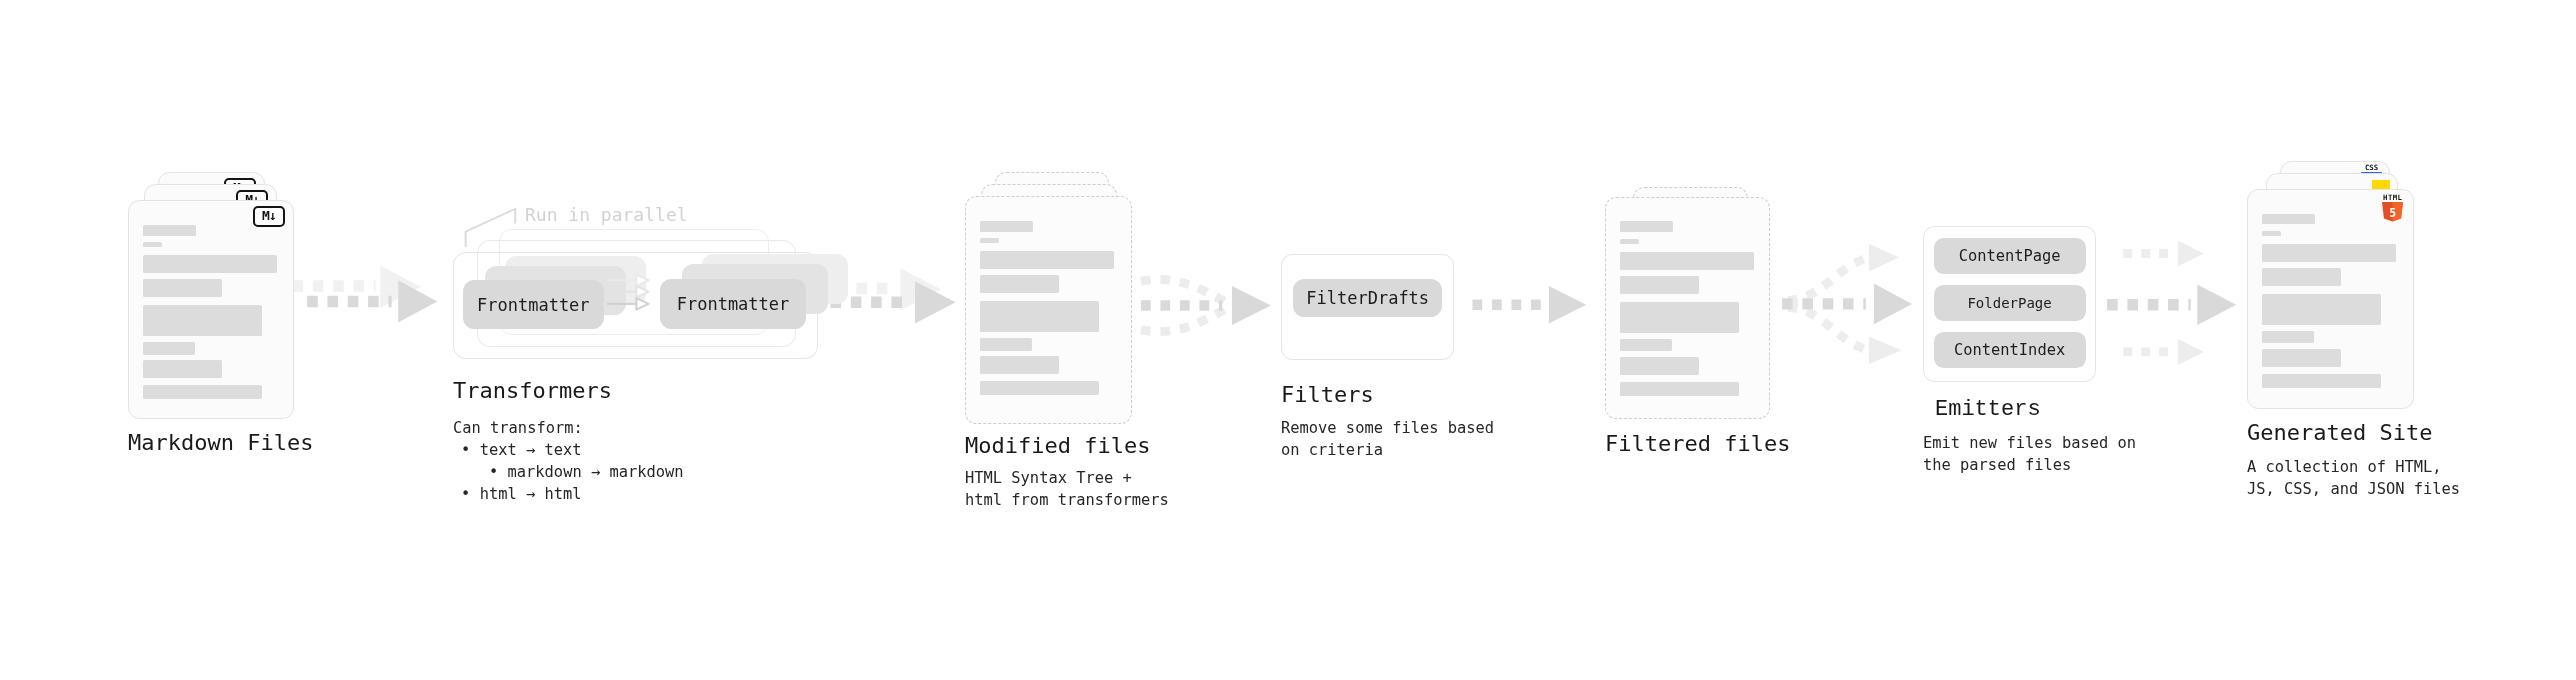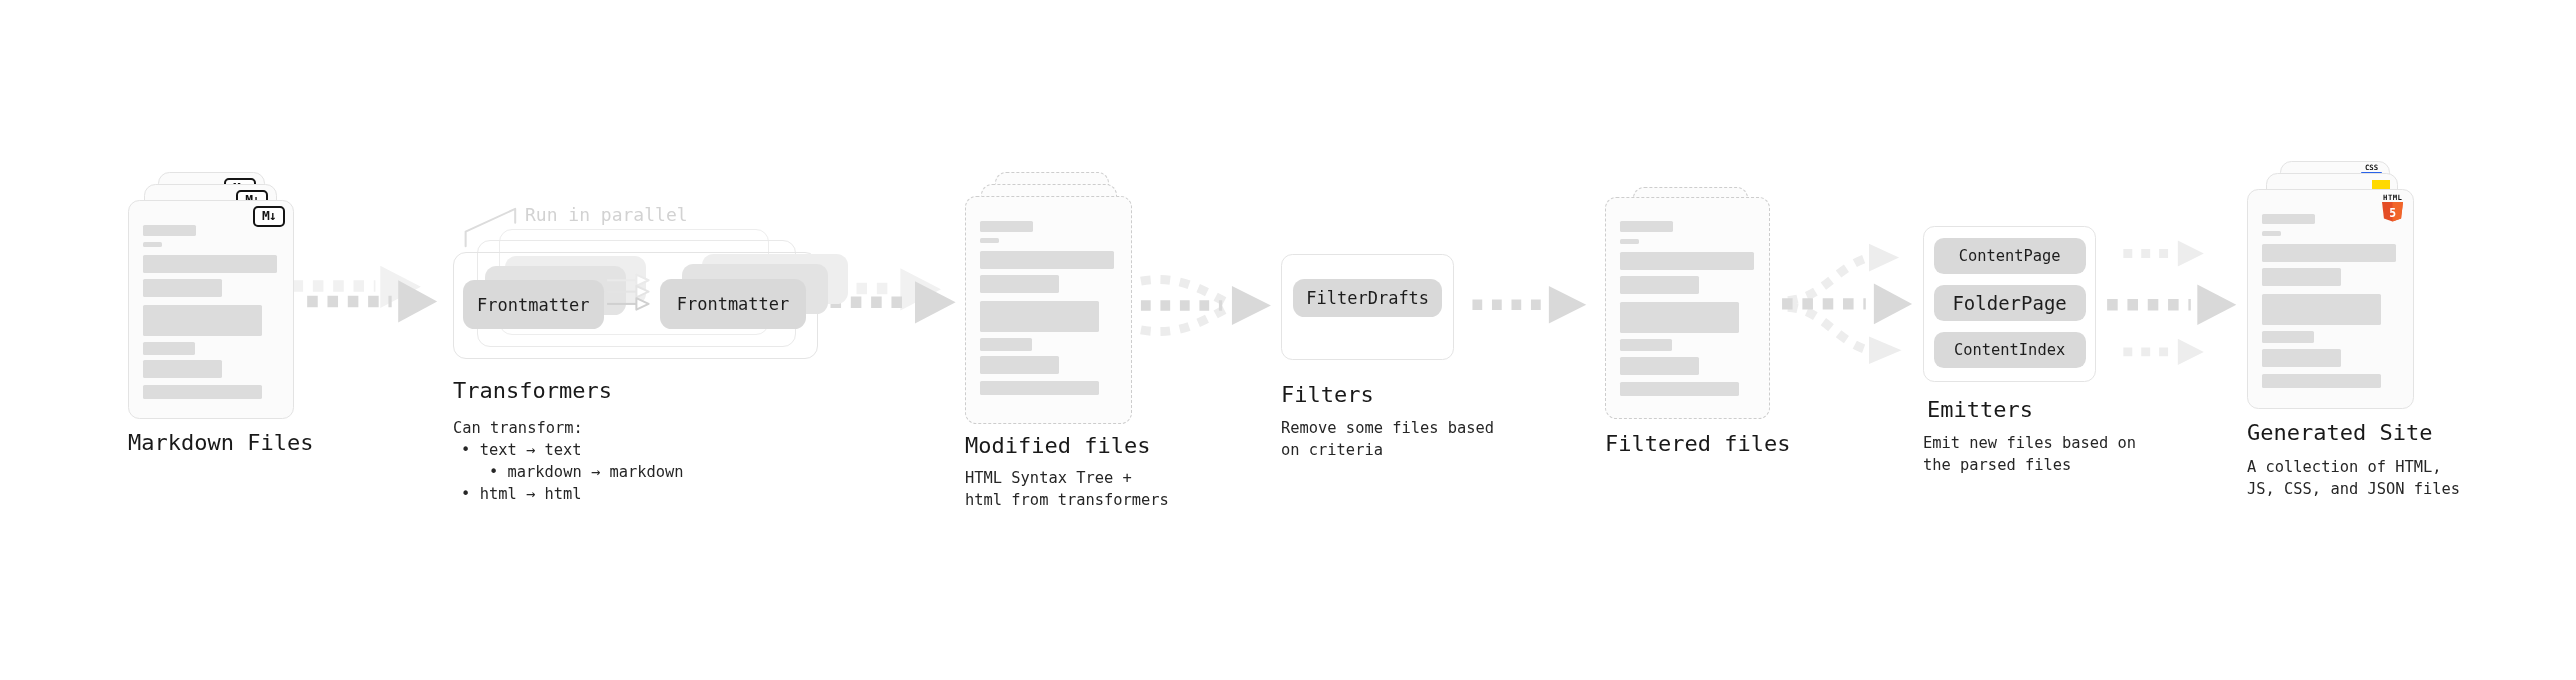--- a/index.html
+++ b/index.html
@@ -215,23 +215,23 @@
       <div class="bar b6"></div>
       <div class="bar b7"></div>
       <div class="bar b8"></div>
     </div>
     <div class="title" style="left:0;top:244px;">Filtered files</div>
   </div>
 
   <div class="group" style="left:1923px;top:226px;width:244px;height:260px;">
     <div class="box filled" style="left:0;top:0;width:173px;height:156px;border-radius:11.4px;"></div>
     <div class="pill" style="left:10.6px;top:12.2px;width:152px;height:36px;font-size:15.4px;border-radius:9.8px;">ContentPage</div>
-    <div class="pill" style="left:10.6px;top:59px;width:152px;height:36px;font-size:19px;border-radius:9.8px;">FolderPage</div>
+    <div class="pill" style="left:10.6px;top:59px;width:152px;height:36px;font-size:14px;border-radius:9.8px;">FolderPage</div>
     <div class="pill" style="left:10.6px;top:106px;width:152px;height:36px;font-size:15.4px;border-radius:9.8px;">ContentIndex</div>
-    <div class="title" style="left:4px;top:171px;">Emitters</div>
+    <div class="title" style="left:12px;top:171px;font-family:Liberation Mono, monospace;">Emitters</div>
     <div class="desc" style="left:0;top:206px;">
       <span>Emit new files based on</span>
       <span>the parsed files</span>
     </div>
   </div>
 
   <div class="group" style="left:2247px;top:161px;width:244px;height:341px;">
     <div class="doc" style="left:32.5px;top:0;width:110px;height:220px;">
       <div class="css-badge">
         <div>CSS</div>

